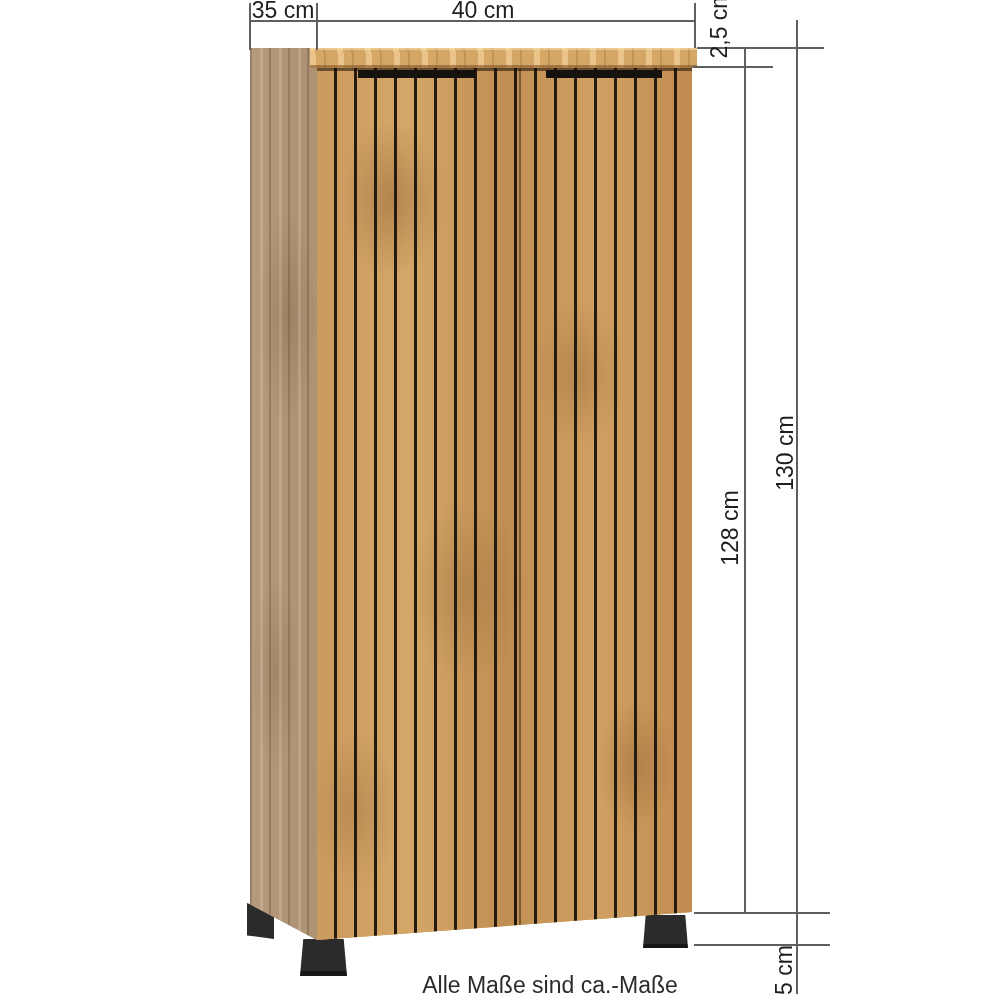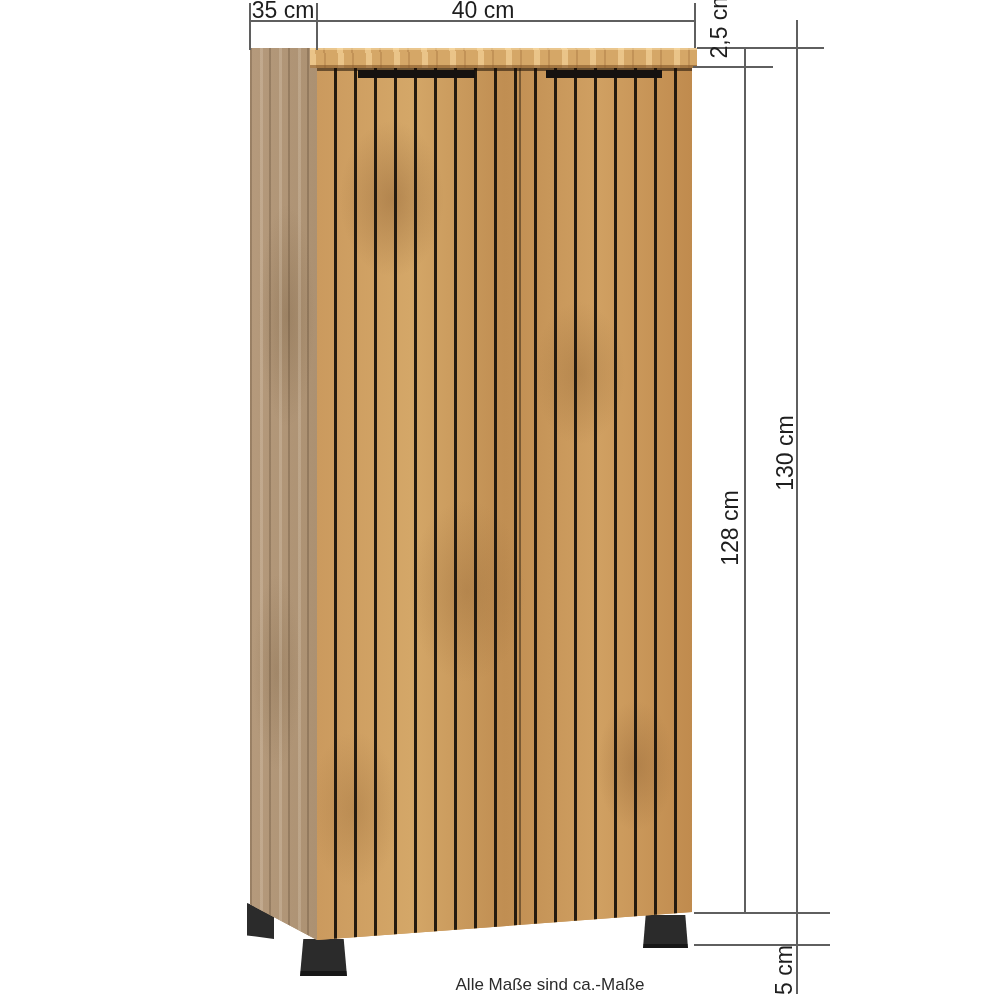--- a/index.html
+++ b/index.html
@@ -71,21 +71,21 @@
   .dim-label.vert{transform:translate(-50%,-50%) rotate(-90deg);}
   #lbl-depth{left:283px;top:10px;}
   #lbl-width{left:483px;top:10px;}
   #lbl-top-thickness{left:719px;top:24px;}
   #lbl-body-height{left:730px;top:528px;}
   #lbl-total-height{left:785px;top:453px;}
   #lbl-feet-height{left:784px;top:970px;}
   #footnote{
     position:absolute;left:550px;top:985px;z-index:4;
     transform:translate(-50%,-50%);
-    color:#2b2b2b;font-size:17px;white-space:nowrap;
+    color:#2b2b2b;font-size:23px;white-space:nowrap;
   }
 </style>
 </head>
 <body>
 
 <div class="canvas">
 
   <div class="foot" id="foot-back-left"></div>
   <div class="foot" id="foot-front-left"></div>
   <div class="foot" id="foot-right"></div>

